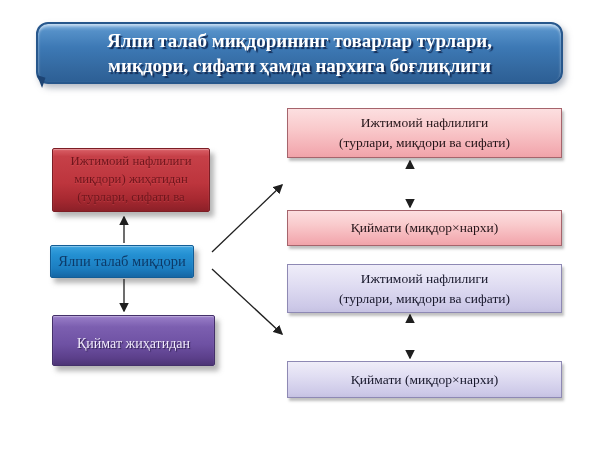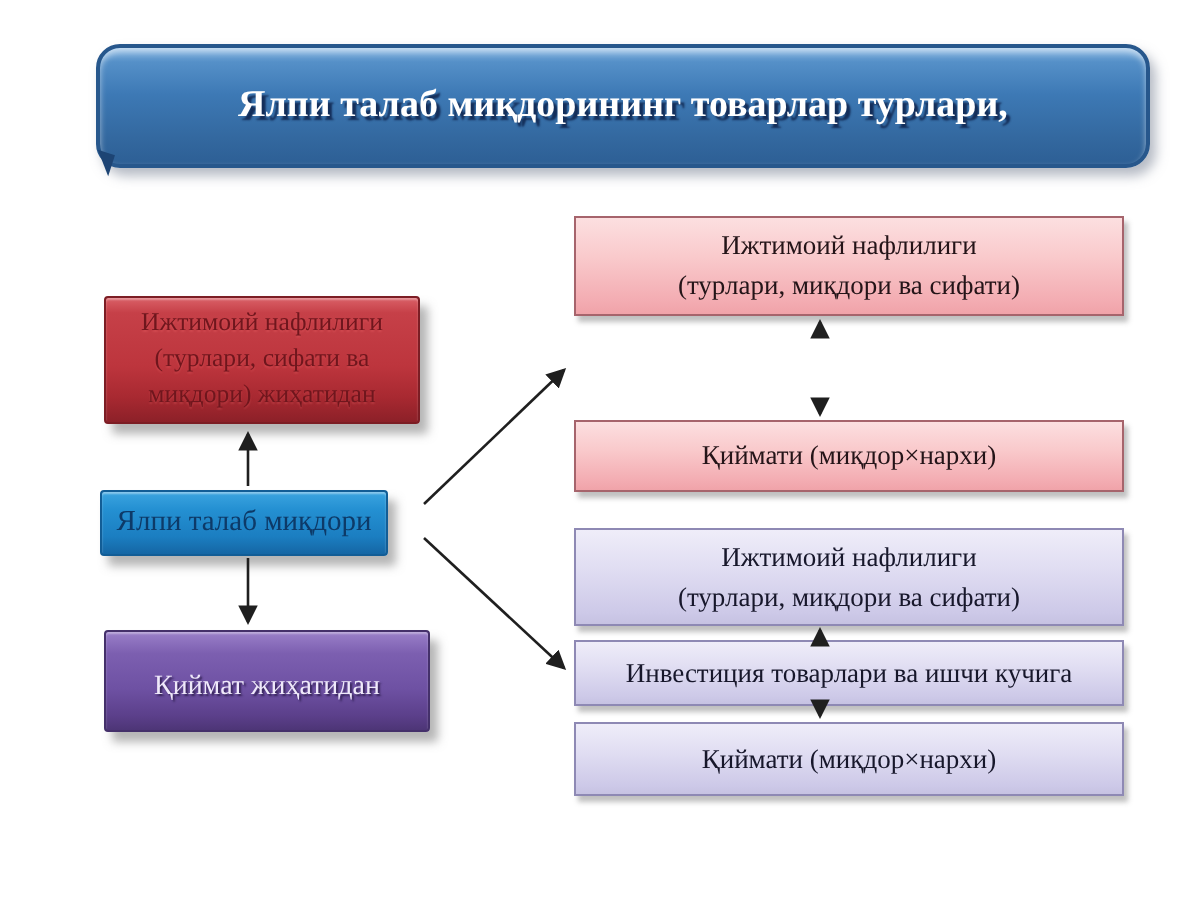--- a/index.html
+++ b/index.html
@@ -2,21 +2,21 @@
 <html><head>
 <meta charset="utf-8">
 <style>
   html,body{margin:0;padding:0;background:#fff;}
   .slide{
     position:relative;width:600px;height:450px;background:#ffffff;
     font-family:"Liberation Serif", serif;overflow:hidden;
   }
   
   .banner{
-    position:absolute;left:48px;top:22px;width:527px;height:62px;
+    position:absolute;left:36px;top:22px;width:527px;height:62px;
     box-sizing:border-box;border-radius:12px;
     background:linear-gradient(180deg,#8ab8e3 0%,#5590c8 12%,#3d79b5 40%,#33689f 78%,#2d5f95 100%);
     border:2px solid #27578c;
     box-shadow:inset 0 2px 3px rgba(255,255,255,.55), 3px 4px 6px rgba(110,120,140,.5);
     display:flex;flex-direction:column;justify-content:center;align-items:center;
   }
   .banner::before{ 
     content:"";position:absolute;left:-3px;bottom:-5px;width:0;height:0;
     border-left:9px solid transparent;border-top:11px solid #1d4474;
     transform:rotate(18deg);
@@ -79,46 +79,44 @@
   
   .arrows{position:absolute;left:0;top:0;width:600px;height:450px;pointer-events:none;}
 </style>
 </head>
 <body>
 
 <div class="slide">
 
   <div class="banner">
     <div class="t-line">Ялпи талаб миқдорининг товарлар турлари,</div>
+    <div class="t-line">миқдори, сифати ҳамда нархига боғлиқлиги</div>
   </div>
 
   <div class="bx bx-red">
     <div>Ижтимоий нафлилиги</div>
+    <div>миқдори) жиҳатидан</div>
     <div>(турлари, сифати ва</div>
-    <div>миқдори) жиҳатидан</div>
   </div>
 
   <div class="bx bx-blue">Ялпи талаб миқдори</div>
 
   <div class="bx bx-purple">Қиймат жиҳатидан</div>
 
   <div class="bx bx-pink p1">
     <div>Ижтимоий нафлилиги</div>
     <div>(турлари, миқдори ва сифати)</div>
   </div>
   <div class="bx bx-pink p3">
     <div>Қиймати (миқдор×нархи)</div>
   </div>
 
   <div class="bx bx-lav l1">
     <div>Ижтимоий нафлилиги</div>
     <div>(турлари, миқдори ва сифати)</div>
-  </div>
-  <div class="bx bx-lav l2">
-    <div>Инвестиция товарлари ва ишчи кучига</div>
   </div>
   <div class="bx bx-lav l3">
     <div>Қиймати (миқдор×нархи)</div>
   </div>
 
   <svg class="arrows" viewBox="0 0 600 450" xmlns="http://www.w3.org/2000/svg">
     <defs>
       <marker id="ah" viewBox="0 0 10 10" refX="8.5" refY="5" markerWidth="7.5" markerHeight="7.5" orient="auto-start-reverse">
         <path d="M0,0 L10,5 L0,10 z" fill="#1f1f1f"></path>
       </marker>

